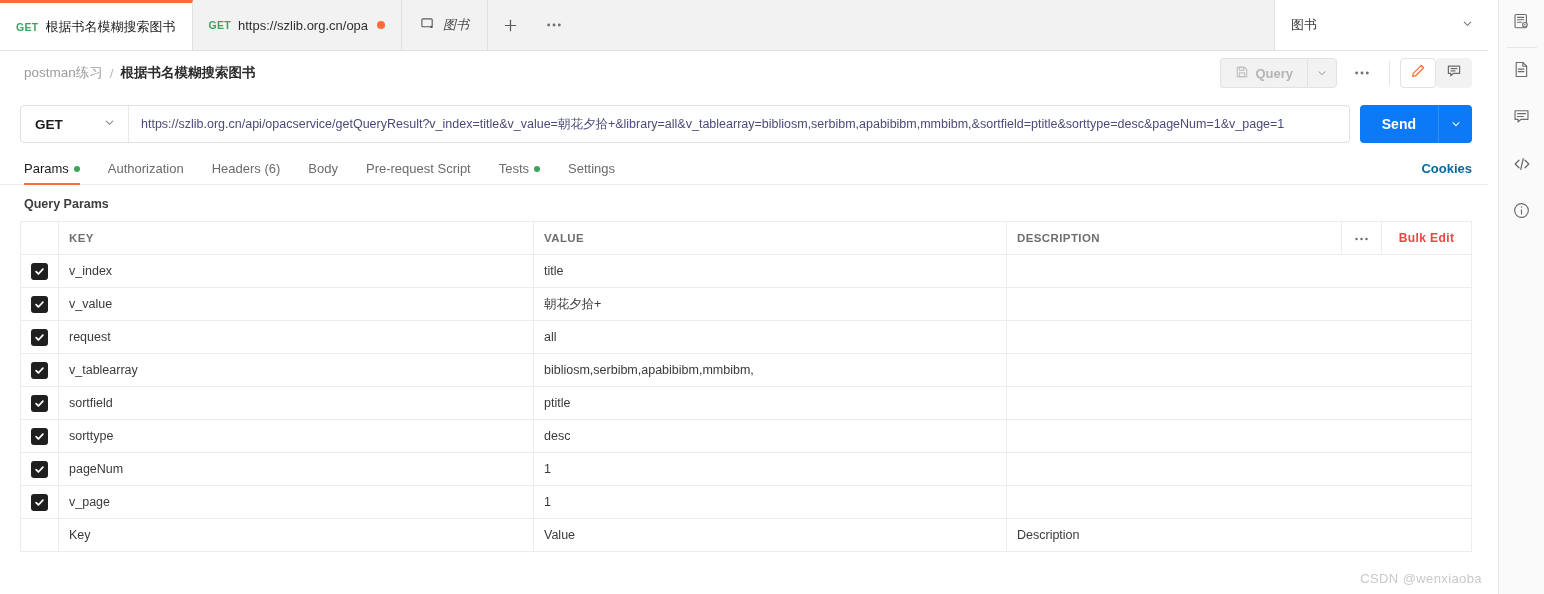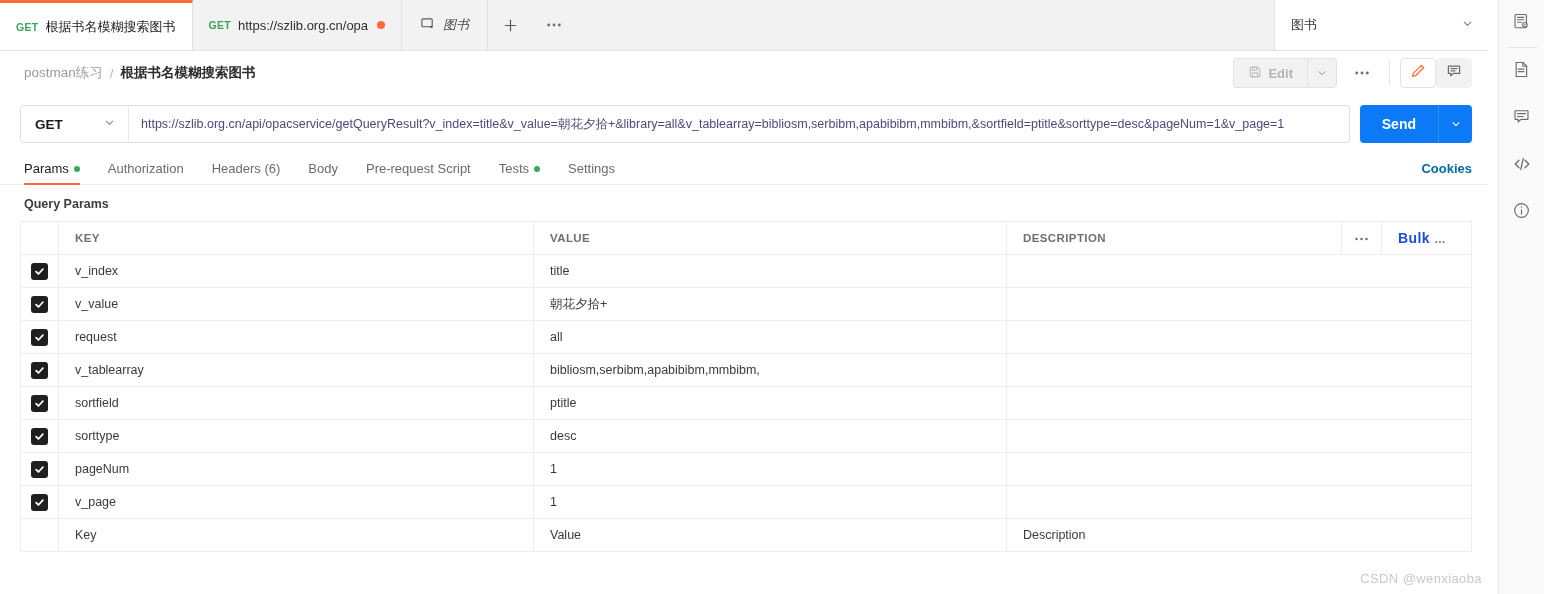--- a/index.html
+++ b/index.html
@@ -179,35 +179,35 @@
     font-size: 13px; color: #0369a1; font-weight: 600;
     padding-bottom: 8px; cursor: pointer;
   }
 
   
   .params-area { flex: 1 1 auto; background: #fff; padding: 0 16px 0 20px; overflow: hidden; }
   .qp-title { font-size: 12.5px; color: #3d3d3d; font-weight: 600; padding: 12px 0 10px 4px; }
 
   table.pt { width: 100%; border-collapse: collapse; table-layout: fixed; }
   table.pt th, table.pt td {
-    border: 1px solid #ededed; height: 33px; padding: 0 16px;
+    border: 1px solid #ededed; height: 33px; padding: 0 10px;
     font-size: 12.5px; color: #3a3a3a; text-align: left; vertical-align: middle;
     overflow: hidden; white-space: nowrap; text-overflow: ellipsis;
   }
   table.pt th {
     font-size: 11.5px; font-weight: 700; color: #6f6f6f; letter-spacing: .4px;
     background: #fff;
   }
   .col-chk { width: 38px; padding: 0 !important; }
   .col-key { width: 475px; }
   .col-val { width: 473px; }
   .col-more { width: 40px; padding: 0 !important; text-align: center !important; }
   .col-bulk { width: 90px; text-align: center !important; }
   .th-more { color: #6b6b6b; font-size: 12px; letter-spacing: 1.2px; cursor: pointer; }
-  .th-bulk { color: #1d4ed8; font-size: 14px; font-weight: 700; cursor: pointer; }
+  .th-bulk { color: #ef4444; font-size: 12px; font-weight: 700; cursor: pointer; }
   .chk {
     width: 17px; height: 17px; border-radius: 3px; background: #1f1f1f;
     margin: 0 auto; display: flex; align-items: center; justify-content: center;
     cursor: pointer;
   }
   .chk svg { display: block; }
   .ph { color: #b4b4b4; }
   .row-empty td { color: #b4b4b4; }
 
   .watermark {
@@ -281,21 +281,21 @@
 
     <div class="save-group">
       <div class="btn-save">
         <span>
           <svg width="14" height="14" viewBox="0 0 16 16" fill="none" stroke="#bdbdbd" stroke-width="1.2">
             <path d="M2.6 2.6h8.2l2.6 2.6v8.2H2.6z"></path>
             <rect x="5" y="2.6" width="5" height="3.4"></rect>
             <rect x="5" y="9" width="6" height="4.4"></rect>
           </svg>
         </span>
-        <span>Edit</span>
+        <span>Query</span>
       </div>
       <div class="btn-save-caret">
         <svg width="12" height="12" viewBox="0 0 16 16" fill="none" stroke="#8a8a8a" stroke-width="1.3" stroke-linecap="round" stroke-linejoin="round">
           <polyline points="4,6.3 8,10.3 12,6.3"></polyline>
         </svg>
       </div>
     </div>
 
     <div class="hdr-more">
       <svg width="16" height="6" viewBox="0 0 18 6" fill="#6f6f6f">

